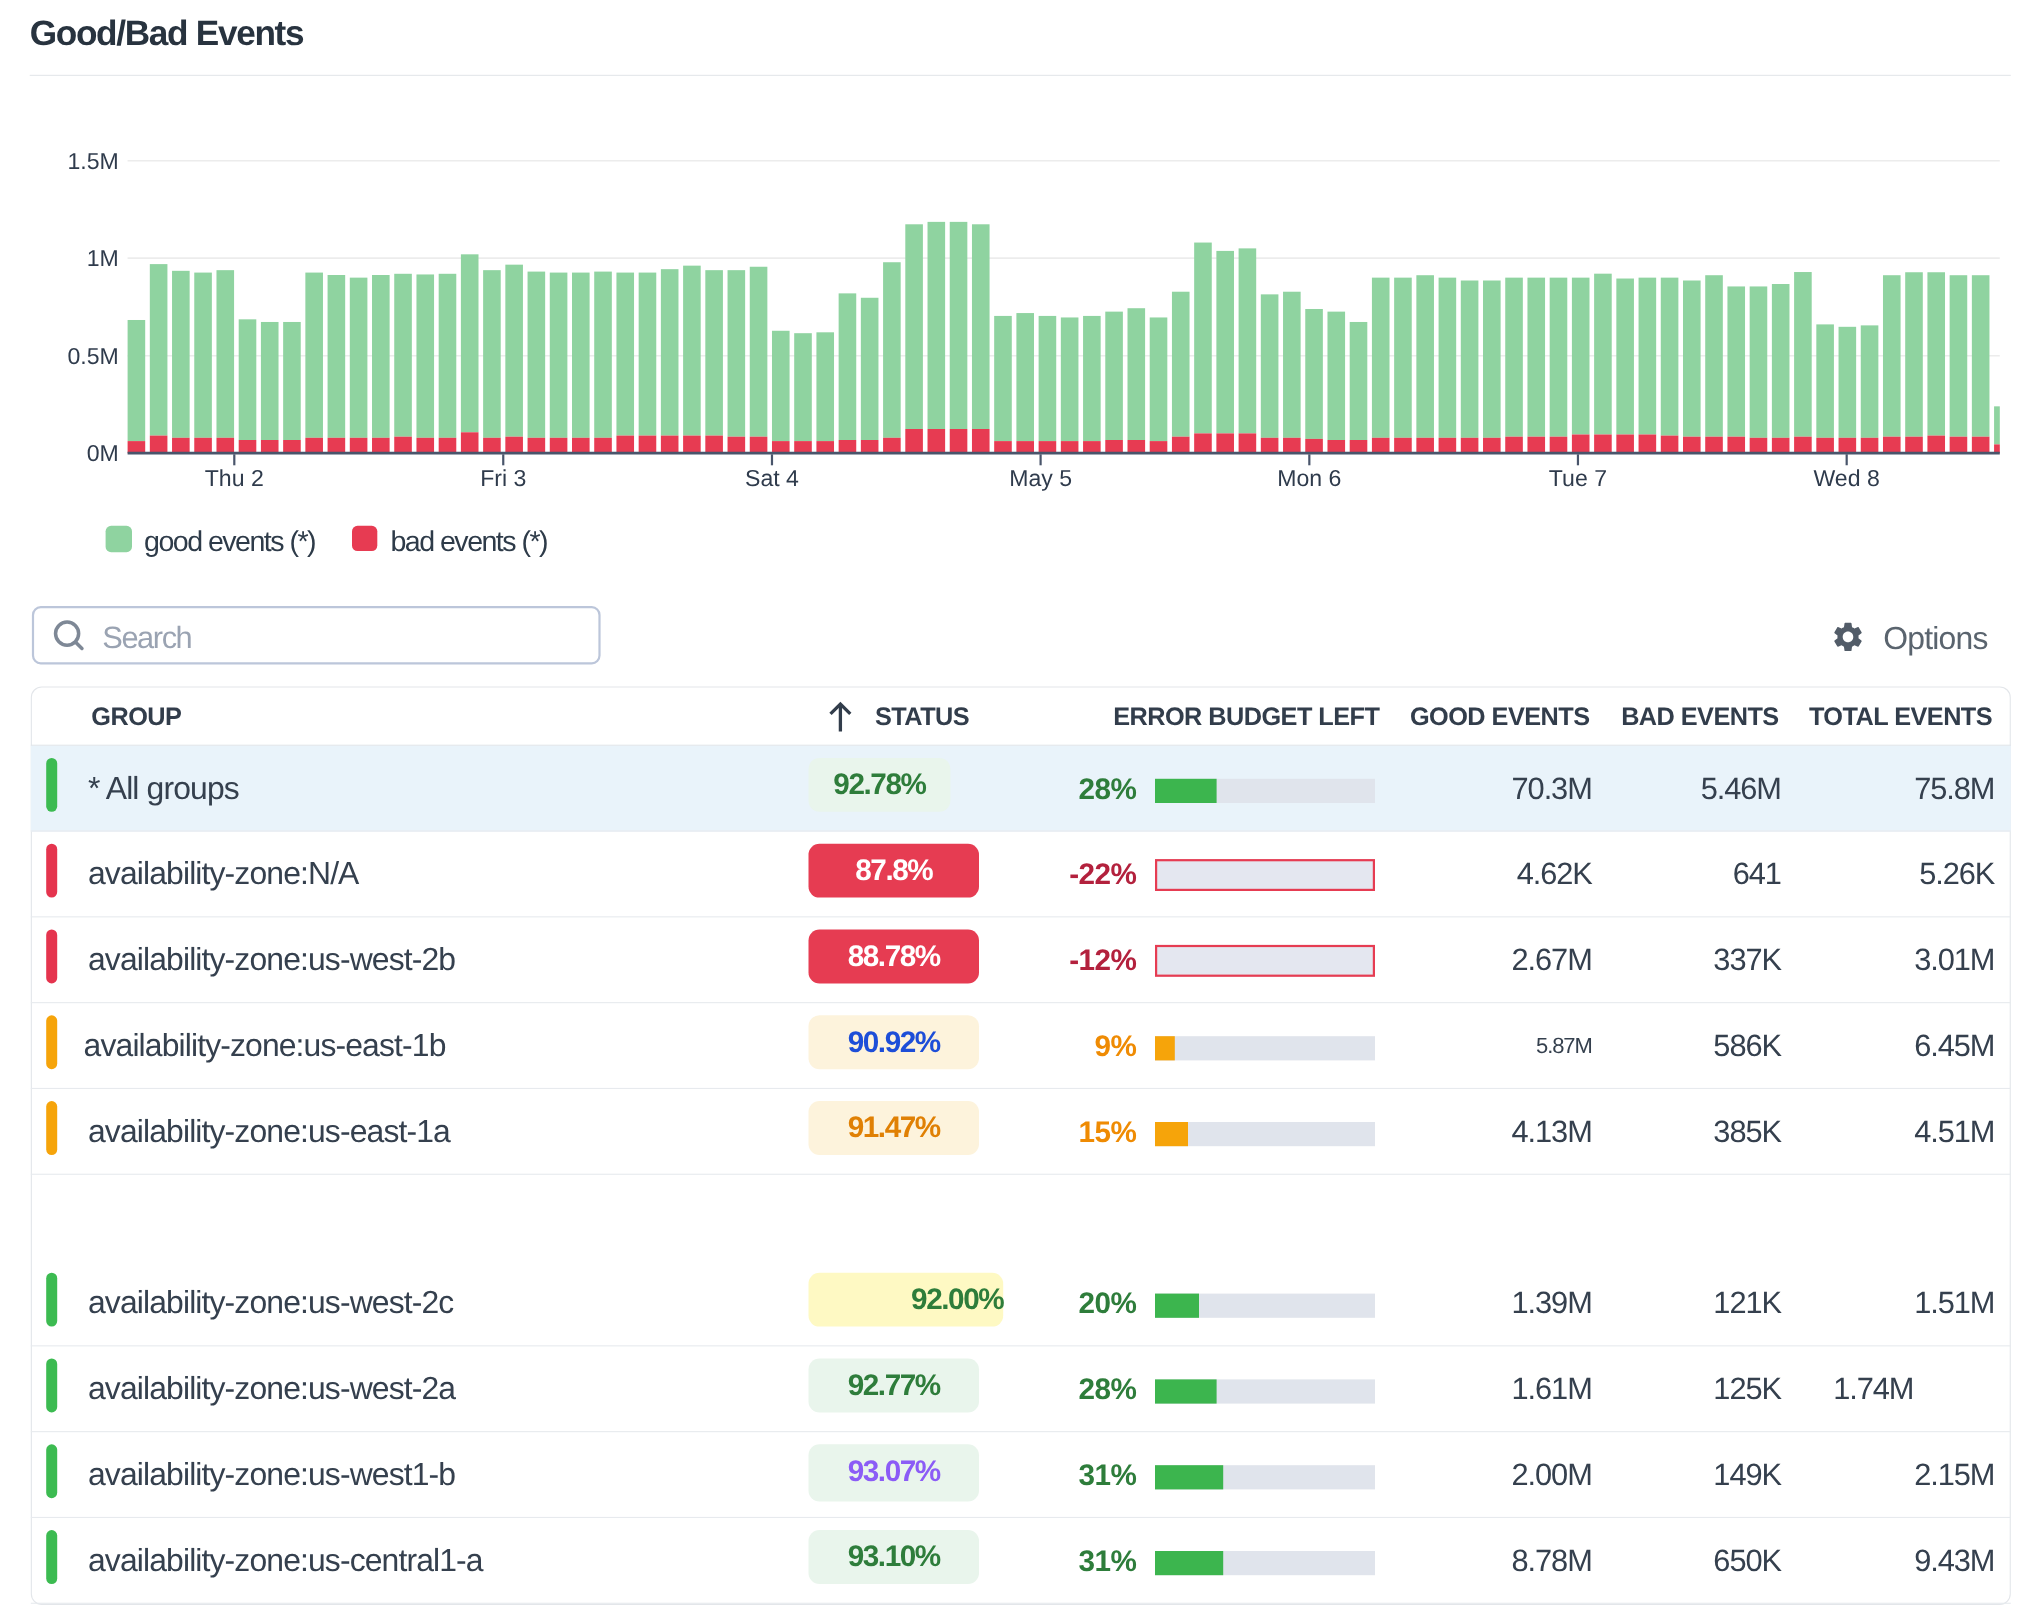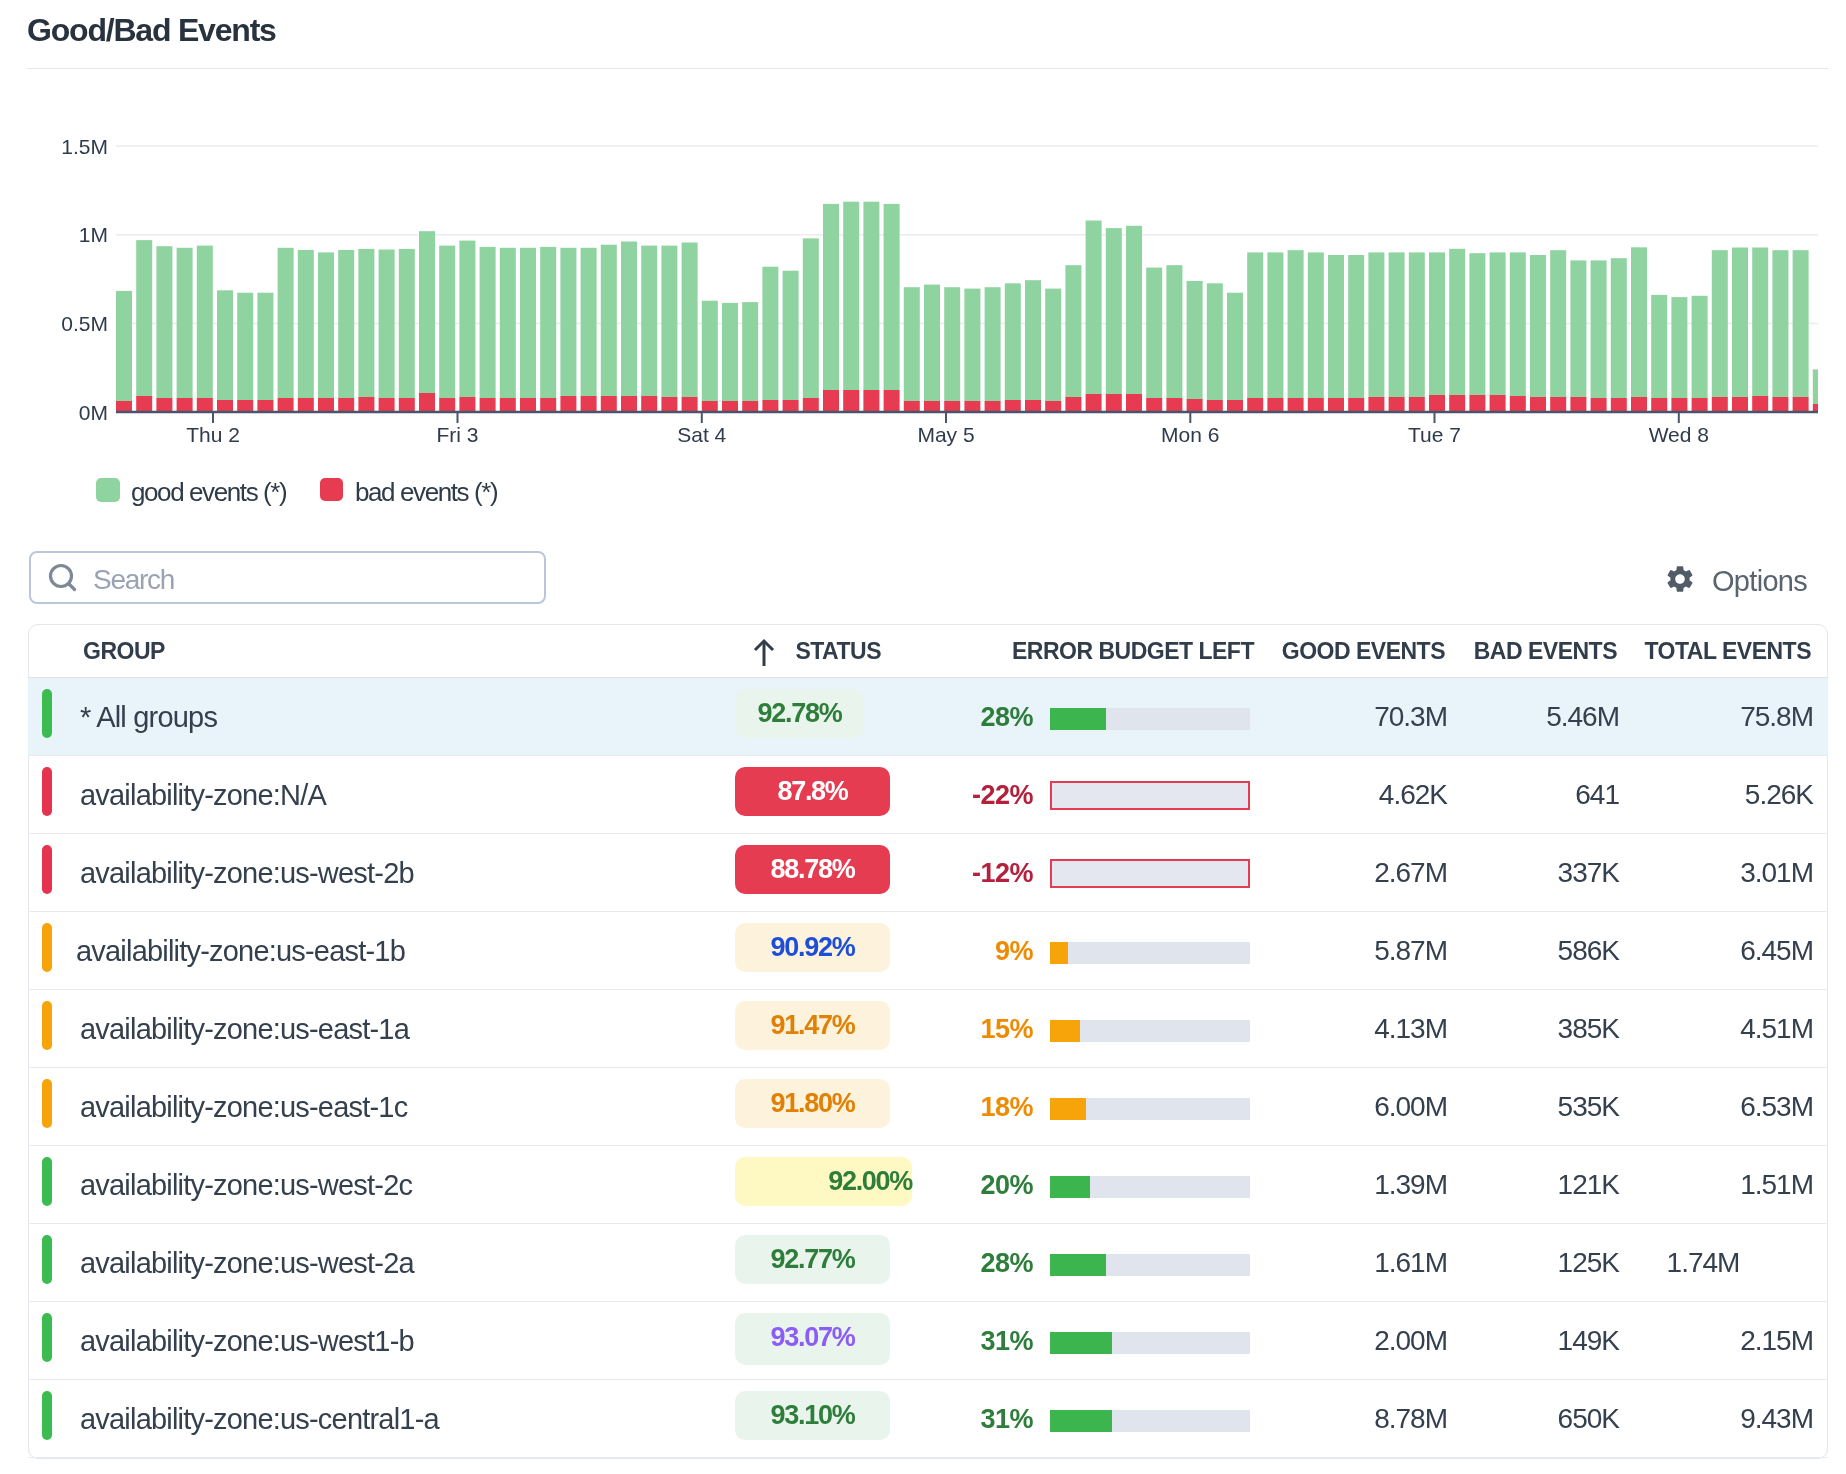--- a/index.html
+++ b/index.html
@@ -269,46 +269,35 @@
       <div style="position:absolute;left:1371px;top:0;width:220px;height:78px;line-height:78px;font-size:28px;letter-spacing:-1.0px;color:#35404e;text-align:right;">337K</div>
       <div style="position:absolute;left:1565px;top:0;width:220px;height:78px;line-height:78px;font-size:28px;letter-spacing:-1.0px;color:#35404e;text-align:right;">3.01M</div>
     </div>
 <div style="position:absolute;left:28px;top:912px;width:1800px;height:78px;border-bottom:1px solid #e7eaee;">
       <div style="position:absolute;left:14px;top:11px;width:10px;height:49px;border-radius:5px;background:#f6a40a;"></div>
       <div style="position:absolute;left:48px;top:0;height:78px;line-height:78px;font-size:29px;letter-spacing:-0.8px;color:#35404e;">availability-zone:us-east-1b</div>
       <div style="position:absolute;left:707px;top:11px;width:155px;height:49px;border-radius:10px;background:#fdf3dc;color:#1d4ed8;font-size:27px;font-weight:bold;letter-spacing:-1.3px;text-align:center;line-height:49px;">90.92%</div>
       <div style="position:absolute;left:870px;top:0;width:135px;height:78px;line-height:78px;font-size:27px;font-weight:bold;letter-spacing:-0.5px;color:#ef8b03;text-align:right;">9%</div>
       <div style="position:absolute;left:1022px;top:30px;width:200px;height:22px;background:#e0e4ec;"></div>
       <div style="position:absolute;left:1022px;top:30px;width:18px;height:22px;background:#f6a40a;"></div>
-      <div style="position:absolute;left:1199px;top:0;width:220px;height:78px;line-height:78px;font-size:28px;letter-spacing:-1.0px;color:#35404e;text-align:right;">5.87M</div>
+      <div style="position:absolute;left:1199px;top:0;width:220px;height:78px;line-height:78px;font-size:20px;letter-spacing:-1.0px;color:#35404e;text-align:right;">5.87M</div>
       <div style="position:absolute;left:1371px;top:0;width:220px;height:78px;line-height:78px;font-size:28px;letter-spacing:-1.0px;color:#35404e;text-align:right;">586K</div>
       <div style="position:absolute;left:1565px;top:0;width:220px;height:78px;line-height:78px;font-size:28px;letter-spacing:-1.0px;color:#35404e;text-align:right;">6.45M</div>
     </div>
 <div style="position:absolute;left:28px;top:990px;width:1800px;height:78px;border-bottom:1px solid #e7eaee;">
       <div style="position:absolute;left:14px;top:11px;width:10px;height:49px;border-radius:5px;background:#f6a40a;"></div>
       <div style="position:absolute;left:52px;top:0;height:78px;line-height:78px;font-size:29px;letter-spacing:-0.8px;color:#35404e;">availability-zone:us-east-1a</div>
       <div style="position:absolute;left:707px;top:11px;width:155px;height:49px;border-radius:10px;background:#fdf3dc;color:#e08004;font-size:27px;font-weight:bold;letter-spacing:-1.3px;text-align:center;line-height:49px;">91.47%</div>
       <div style="position:absolute;left:870px;top:0;width:135px;height:78px;line-height:78px;font-size:27px;font-weight:bold;letter-spacing:-0.5px;color:#ef8b03;text-align:right;">15%</div>
       <div style="position:absolute;left:1022px;top:30px;width:200px;height:22px;background:#e0e4ec;"></div>
       <div style="position:absolute;left:1022px;top:30px;width:30px;height:22px;background:#f6a40a;"></div>
       <div style="position:absolute;left:1199px;top:0;width:220px;height:78px;line-height:78px;font-size:28px;letter-spacing:-1.0px;color:#35404e;text-align:right;">4.13M</div>
       <div style="position:absolute;left:1371px;top:0;width:220px;height:78px;line-height:78px;font-size:28px;letter-spacing:-1.0px;color:#35404e;text-align:right;">385K</div>
       <div style="position:absolute;left:1565px;top:0;width:220px;height:78px;line-height:78px;font-size:28px;letter-spacing:-1.0px;color:#35404e;text-align:right;">4.51M</div>
     </div>
-<div style="position:absolute;left:28px;top:1068px;width:1800px;height:78px;border-bottom:1px solid #e7eaee;">
-      <div style="position:absolute;left:14px;top:11px;width:10px;height:49px;border-radius:5px;background:#f6a40a;"></div>
-      <div style="position:absolute;left:52px;top:0;height:78px;line-height:78px;font-size:29px;letter-spacing:-0.8px;color:#35404e;">availability-zone:us-east-1c</div>
-      <div style="position:absolute;left:707px;top:11px;width:155px;height:49px;border-radius:10px;background:#fdf3dc;color:#e08004;font-size:27px;font-weight:bold;letter-spacing:-1.3px;text-align:center;line-height:49px;">91.80%</div>
-      <div style="position:absolute;left:870px;top:0;width:135px;height:78px;line-height:78px;font-size:27px;font-weight:bold;letter-spacing:-0.5px;color:#ef8b03;text-align:right;">18%</div>
-      <div style="position:absolute;left:1022px;top:30px;width:200px;height:22px;background:#e0e4ec;"></div>
-      <div style="position:absolute;left:1022px;top:30px;width:36px;height:22px;background:#f6a40a;"></div>
-      <div style="position:absolute;left:1199px;top:0;width:220px;height:78px;line-height:78px;font-size:28px;letter-spacing:-1.0px;color:#35404e;text-align:right;">6.00M</div>
-      <div style="position:absolute;left:1371px;top:0;width:220px;height:78px;line-height:78px;font-size:28px;letter-spacing:-1.0px;color:#35404e;text-align:right;">535K</div>
-      <div style="position:absolute;left:1565px;top:0;width:220px;height:78px;line-height:78px;font-size:28px;letter-spacing:-1.0px;color:#35404e;text-align:right;">6.53M</div>
-    </div>
 <div style="position:absolute;left:28px;top:1146px;width:1800px;height:78px;border-bottom:1px solid #e7eaee;">
       <div style="position:absolute;left:14px;top:11px;width:10px;height:49px;border-radius:5px;background:#3cbb51;"></div>
       <div style="position:absolute;left:52px;top:0;height:78px;line-height:78px;font-size:29px;letter-spacing:-0.8px;color:#35404e;">availability-zone:us-west-2c</div>
       <div style="position:absolute;left:707px;top:11px;width:177px;height:49px;border-radius:10px;background:#fef9c3;color:#2e7d3b;font-size:27px;font-weight:bold;letter-spacing:-1.3px;text-align:right;line-height:49px;">92.00%</div>
       <div style="position:absolute;left:870px;top:0;width:135px;height:78px;line-height:78px;font-size:27px;font-weight:bold;letter-spacing:-0.5px;color:#2e7d3b;text-align:right;">20%</div>
       <div style="position:absolute;left:1022px;top:30px;width:200px;height:22px;background:#e0e4ec;"></div>
       <div style="position:absolute;left:1022px;top:30px;width:40px;height:22px;background:#3cb54e;"></div>
       <div style="position:absolute;left:1199px;top:0;width:220px;height:78px;line-height:78px;font-size:28px;letter-spacing:-1.0px;color:#35404e;text-align:right;">1.39M</div>
       <div style="position:absolute;left:1371px;top:0;width:220px;height:78px;line-height:78px;font-size:28px;letter-spacing:-1.0px;color:#35404e;text-align:right;">121K</div>
       <div style="position:absolute;left:1565px;top:0;width:220px;height:78px;line-height:78px;font-size:28px;letter-spacing:-1.0px;color:#35404e;text-align:right;">1.51M</div>

